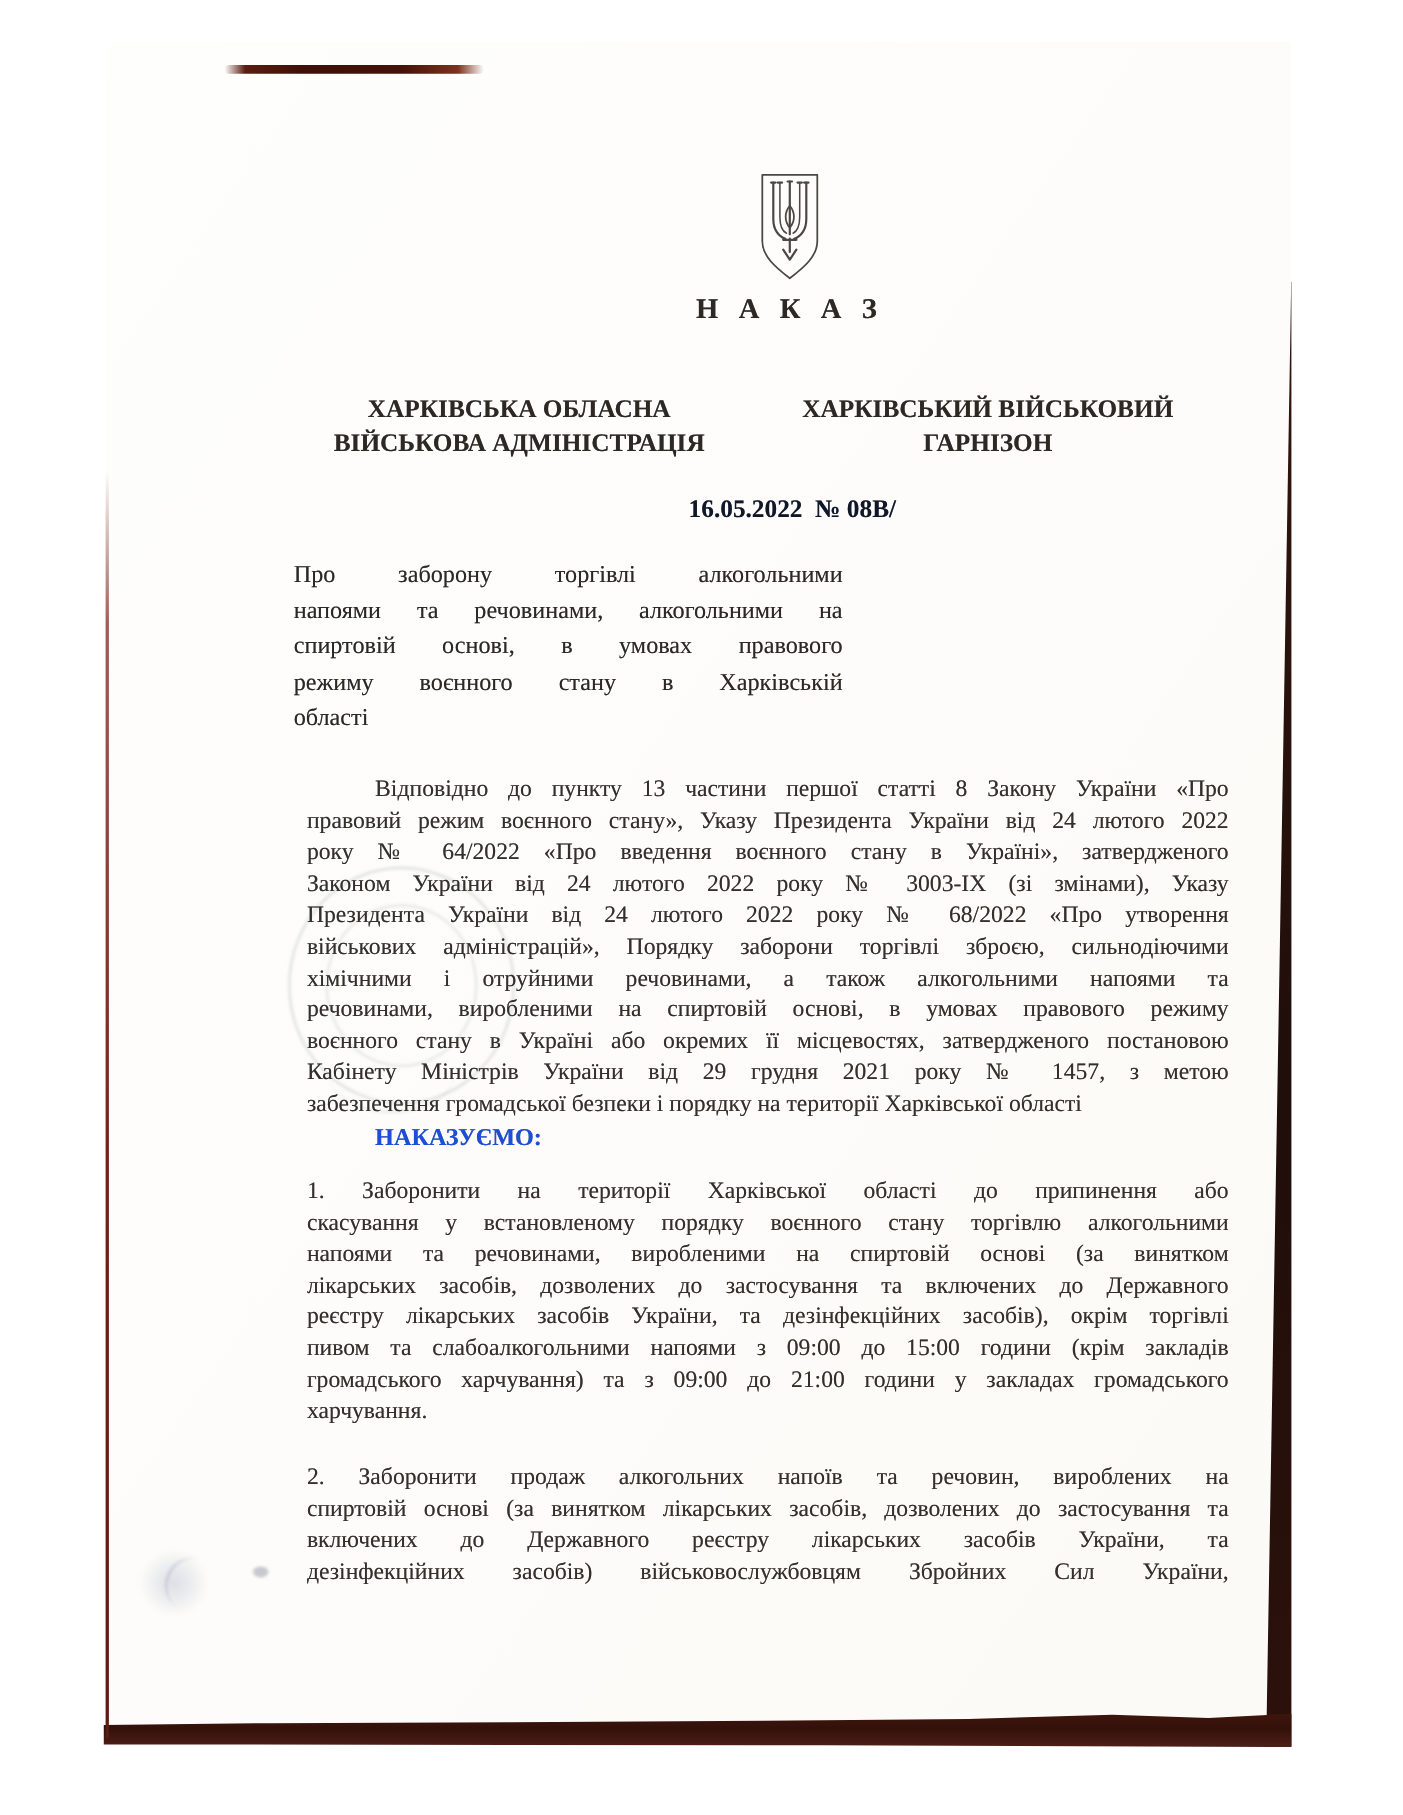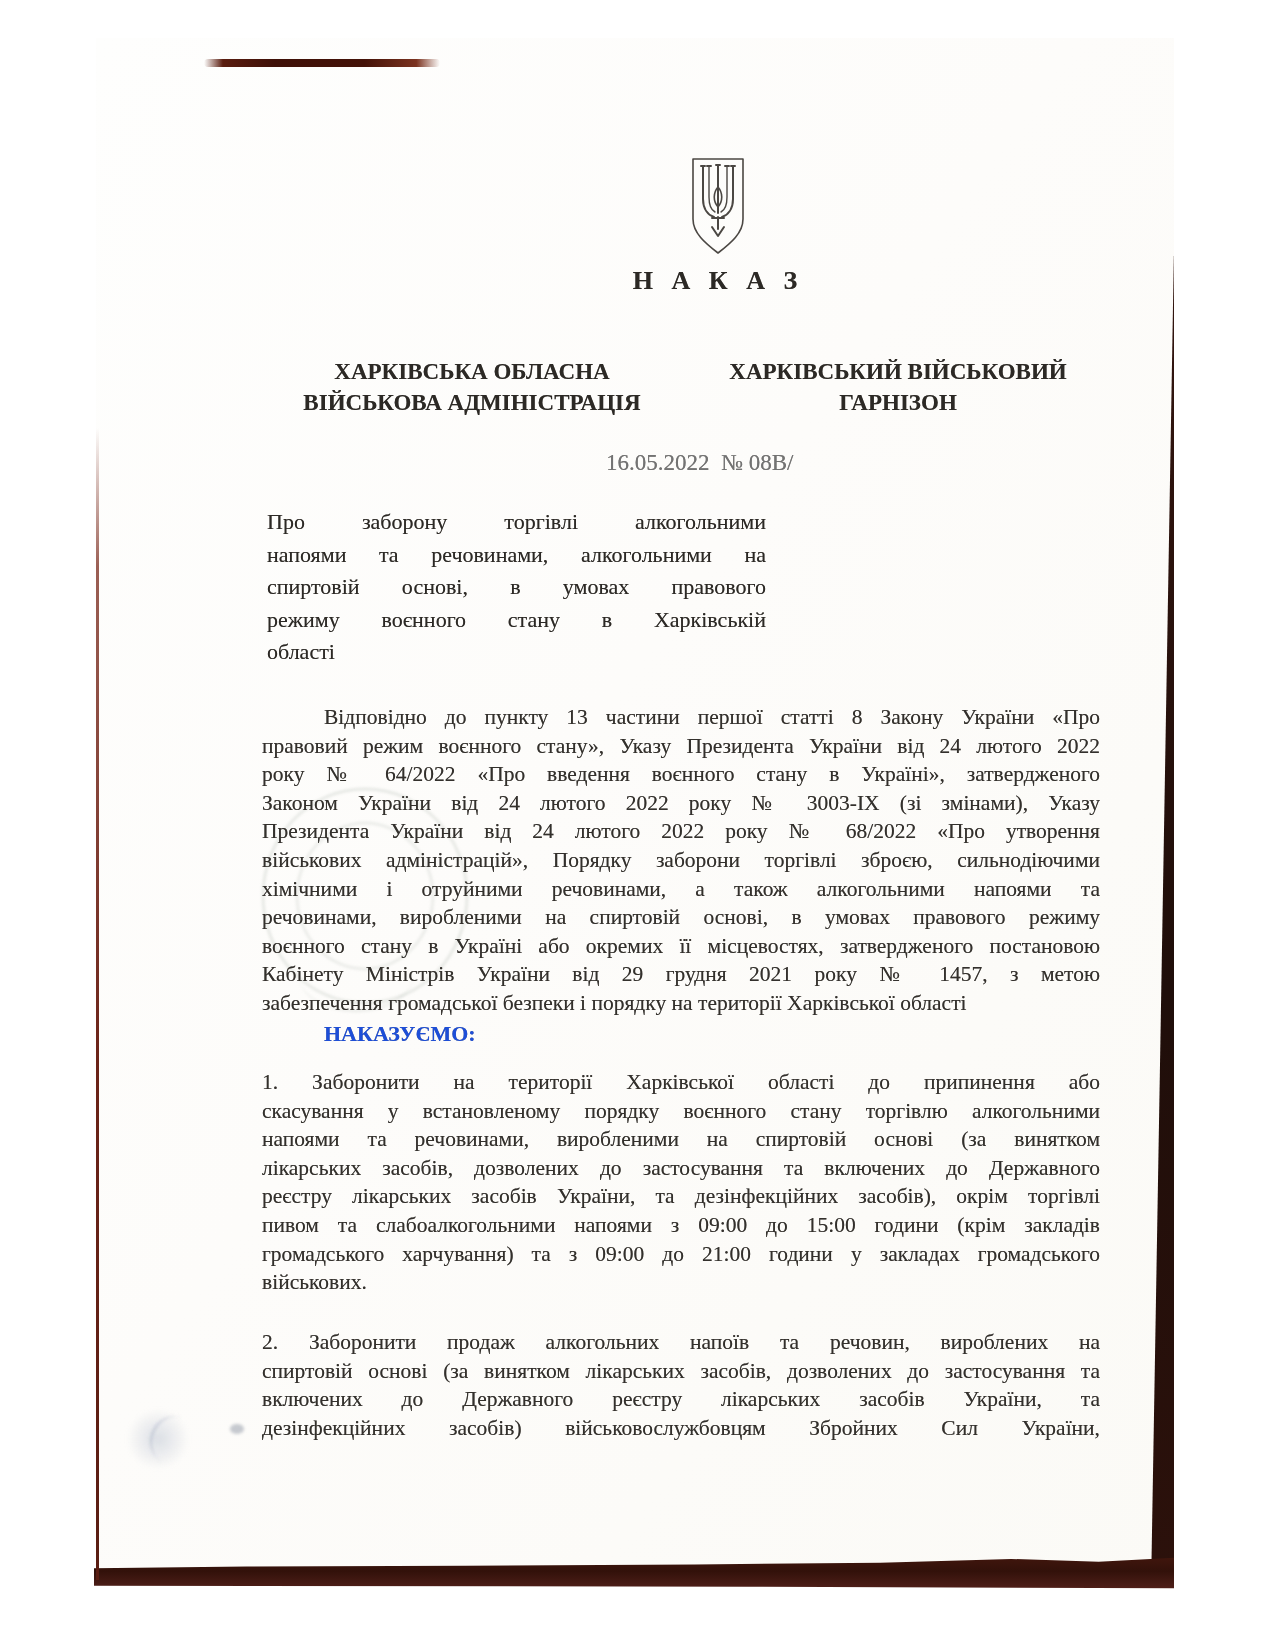--- a/index.html
+++ b/index.html
@@ -49,25 +49,25 @@
   .emblem{position:absolute;left:690px;top:156px;width:56px;height:102px;}
   .emblem svg{width:100%;height:100%;}
   
   .order-title{
     position:absolute;left:592px;top:266px;width:252px;text-align:center;
     font-weight:bold;font-size:26px;letter-spacing:6px;color:#2c2925;white-space:nowrap;
   }
   .issuer{position:absolute;top:356px;text-align:center;font-weight:bold;font-size:23px;line-height:31px;color:#2c2925;}
   .issuer-left{left:260px;width:424px;}
   .issuer-right{left:688px;width:420px;}
-  .date-line{position:absolute;left:606px;top:450px;font-weight:normal;font-size:23px;color:#737373;white-space:pre;}
+  .date-line{position:absolute;left:626px;top:450px;font-weight:bold;font-size:23px;color:#0f172a;white-space:pre;}
   
   .subject{position:absolute;left:267px;top:506px;width:499px;font-weight:normal;font-size:22px;line-height:32.6px;color:#2c2925;}
   
-  .bodyblock{position:absolute;left:262px;width:838px;font-size:21.5px;line-height:28.6px;}
+  .bodyblock{position:absolute;left:279px;width:838px;font-size:21.5px;line-height:28.6px;}
   .preamble{top:703px;}
   .resolve{top:1020px;font-weight:bold;font-size:22px;text-indent:62px;color:#1d4ed8;}
   .item1{top:1068px;}
   .item2{top:1328px;}
   
   .tline{text-align:justify;text-align-last:justify;white-space:normal;}
   .tline.final{text-align-last:left;}
   .tline.indent-first{text-indent:62px;}
   .soft{text-shadow:0 0 .5px rgba(51,48,44,.55);}
 </style>
@@ -146,21 +146,21 @@
   <div class="bodyblock resolve soft">НАКАЗУЄМО:</div>
 
   <div class="bodyblock item1 soft">
       <div class="tline">1. Заборонити на території Харківської області до припинення або</div>
       <div class="tline">скасування у встановленому порядку воєнного стану торгівлю алкогольними</div>
       <div class="tline">напоями та речовинами, виробленими на спиртовій основі (за винятком</div>
       <div class="tline">лікарських засобів, дозволених до застосування та включених до Державного</div>
       <div class="tline">реєстру лікарських засобів України, та дезінфекційних засобів), окрім торгівлі</div>
       <div class="tline">пивом та слабоалкогольними напоями з 09:00 до 15:00 години (крім закладів</div>
       <div class="tline">громадського харчування) та з 09:00 до 21:00 години у закладах громадського</div>
-      <div class="tline final">військових.</div>
+      <div class="tline final">харчування.</div>
     </div>
 
   <div class="bodyblock item2 soft">
       <div class="tline">2. Заборонити продаж алкогольних напоїв та речовин, вироблених на</div>
       <div class="tline">спиртовій основі (за винятком лікарських засобів, дозволених до застосування та</div>
       <div class="tline">включених до Державного реєстру лікарських засобів України, та</div>
       <div class="tline">дезінфекційних засобів) військовослужбовцям Збройних Сил України,</div>
     </div>
 
 </div>

